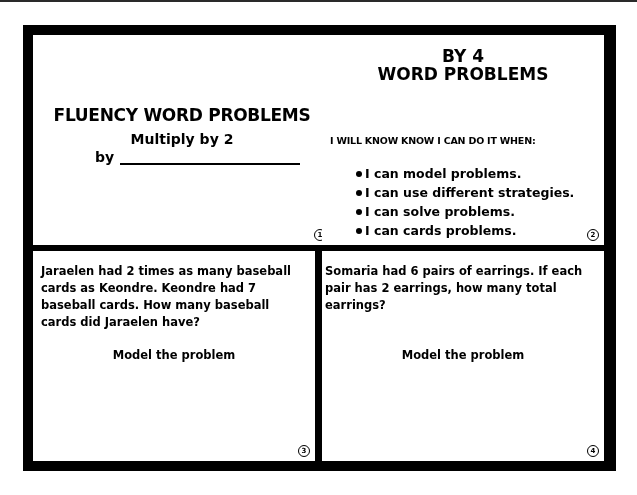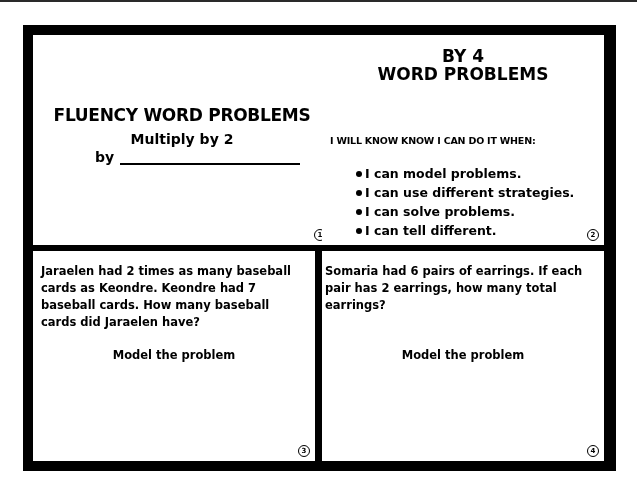--- a/index.html
+++ b/index.html
@@ -167,21 +167,21 @@
       <li>
         <span class="bullet"></span>
         <span>I can use different strategies.</span>
       </li>
       <li>
         <span class="bullet"></span>
         <span>I can solve problems.</span>
       </li>
       <li>
         <span class="bullet"></span>
-        <span>I can tell different.</span>
+        <span>I can cards problems.</span>
       </li>
     </ul>
     <div class="num">2</div>
   </div>
 
   <div class="card card-3">
     <div class="problem">Jaraelen had 2 times as many baseball cards as Keondre. Keondre had 7 baseball cards.  How many baseball cards did Jaraelen have?</div>
     <div class="model">Model the problem</div>
     <div class="num">3</div>
   </div>

